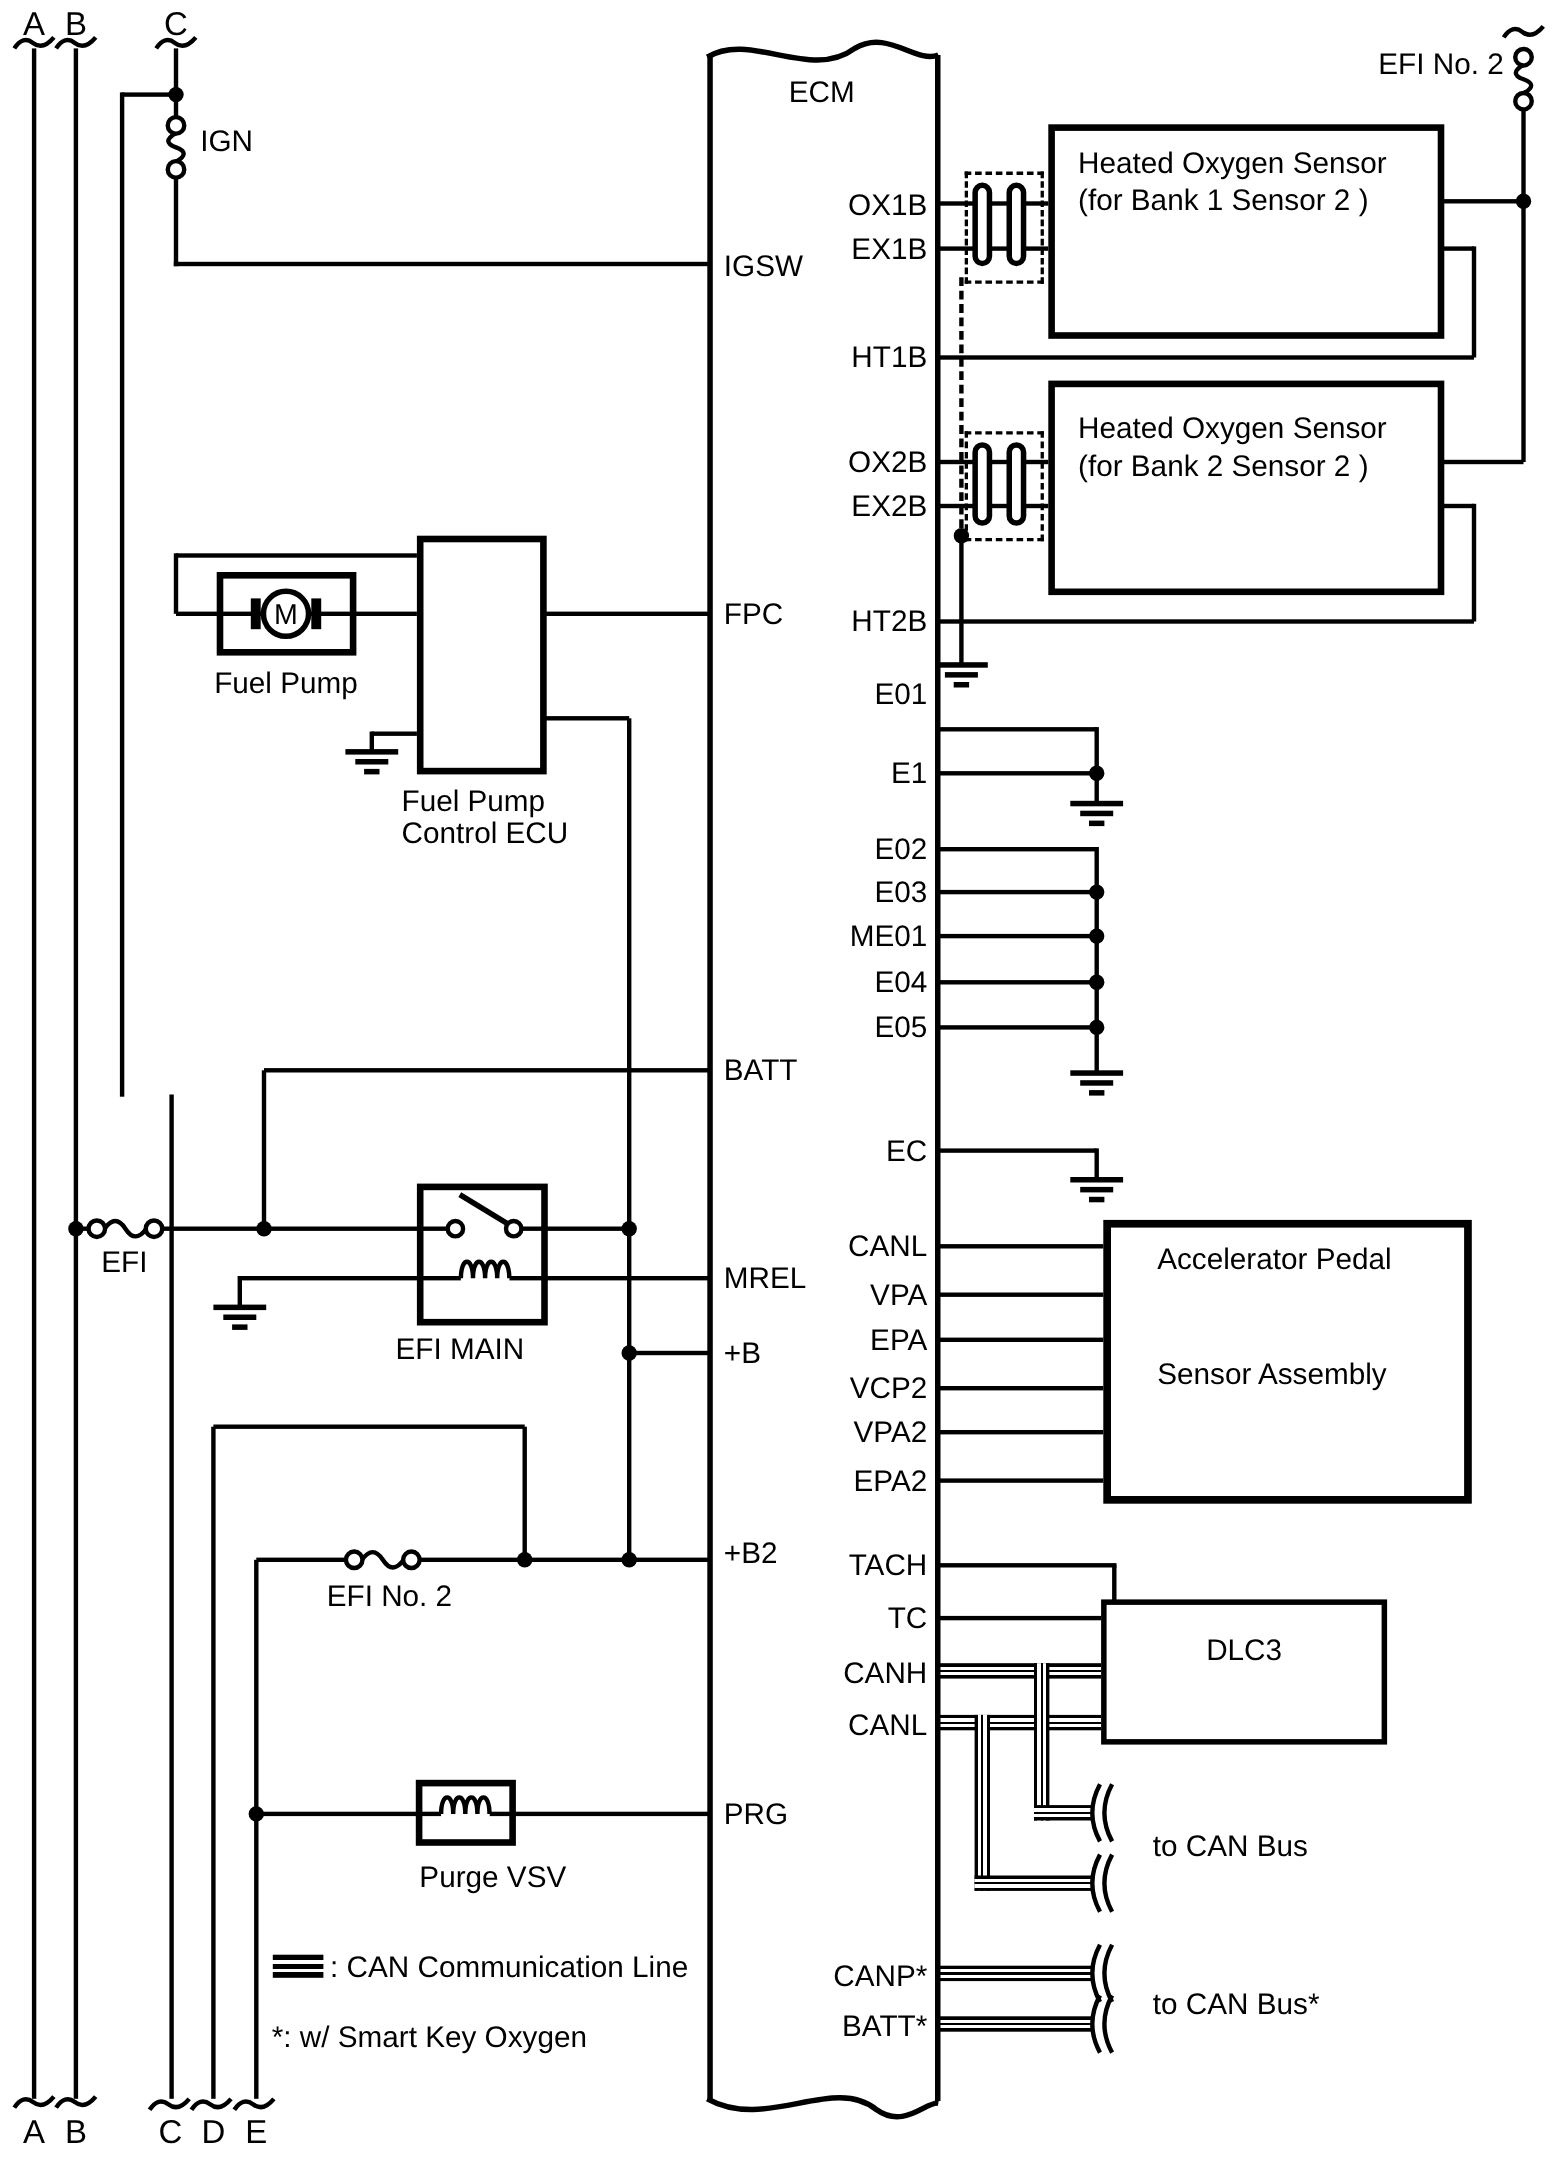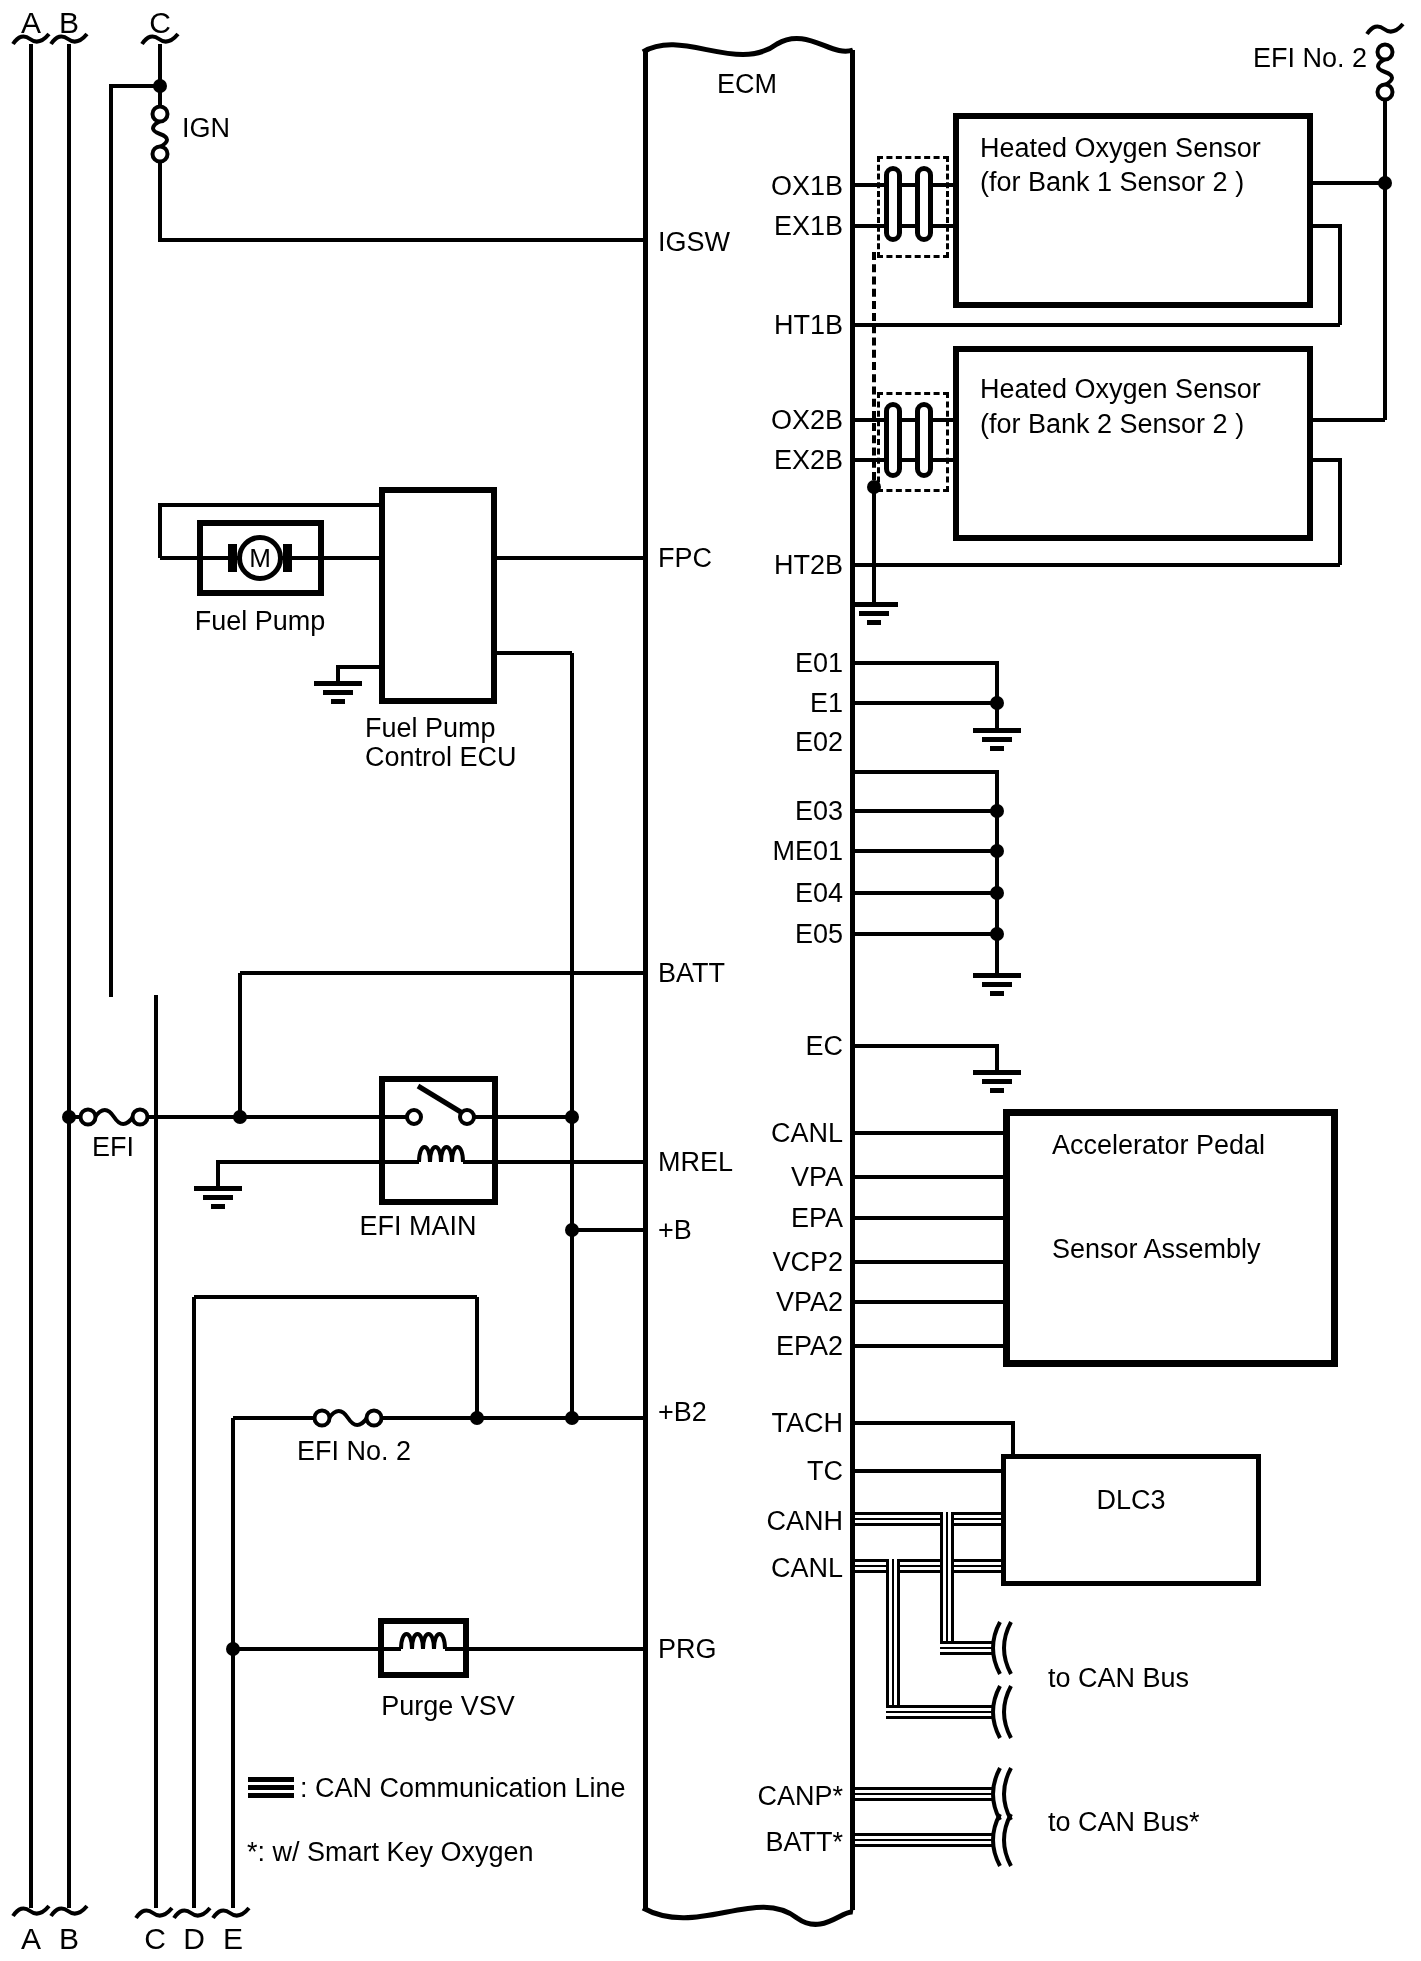--- a/index.html
+++ b/index.html
@@ -181,23 +181,23 @@
   <div class="t" style="left:658px;top:1216px">+B</div>
   <div class="t" style="left:658px;top:1398px">+B2</div>
   <div class="t" style="left:658px;top:1635px">PRG</div>
 
   <div class="t" style="right:578px;top:172px">OX1B</div>
   <div class="t" style="right:578px;top:212px">EX1B</div>
   <div class="t" style="right:578px;top:311px">HT1B</div>
   <div class="t" style="right:578px;top:406px">OX2B</div>
   <div class="t" style="right:578px;top:446px">EX2B</div>
   <div class="t" style="right:578px;top:551px">HT2B</div>
-  <div class="t" style="right:578px;top:649px">E01</div>
+  <div class="t" style="right:578px;top:617px">E01</div>
   <div class="t" style="right:578px;top:689px">E1</div>
-  <div class="t" style="right:578px;top:728px">E02</div>
+  <div class="t" style="right:578px;top:758px">E02</div>
   <div class="t" style="right:578px;top:797px">E03</div>
   <div class="t" style="right:578px;top:837px">ME01</div>
   <div class="t" style="right:578px;top:879px">E04</div>
   <div class="t" style="right:578px;top:920px">E05</div>
   <div class="t" style="right:578px;top:1032px">EC</div>
   <div class="t" style="right:578px;top:1119px">CANL</div>
   <div class="t" style="right:578px;top:1163px">VPA</div>
   <div class="t" style="right:578px;top:1204px">EPA</div>
   <div class="t" style="right:578px;top:1248px">VCP2</div>
   <div class="t" style="right:578px;top:1288px">VPA2</div>

